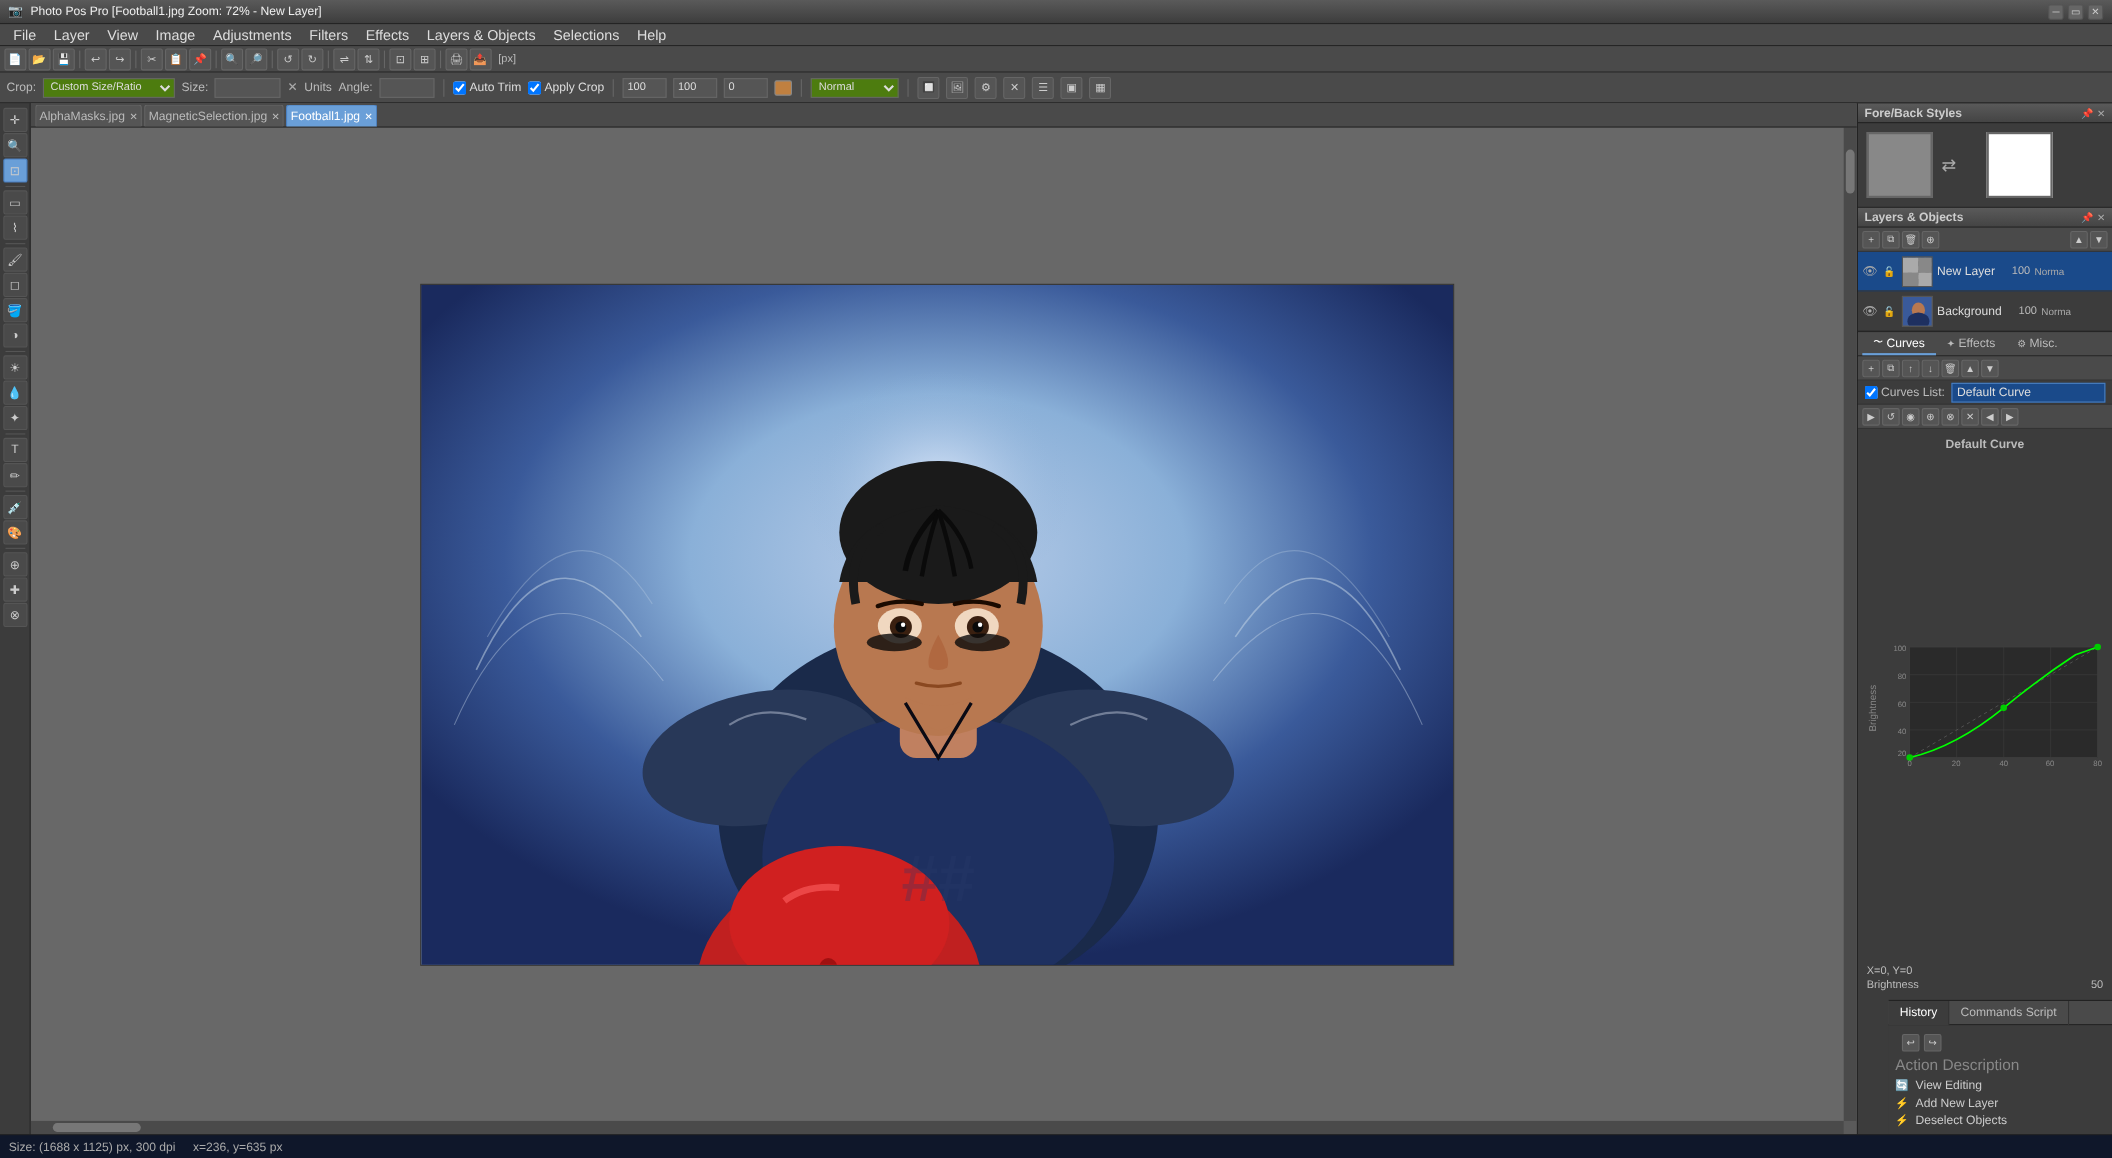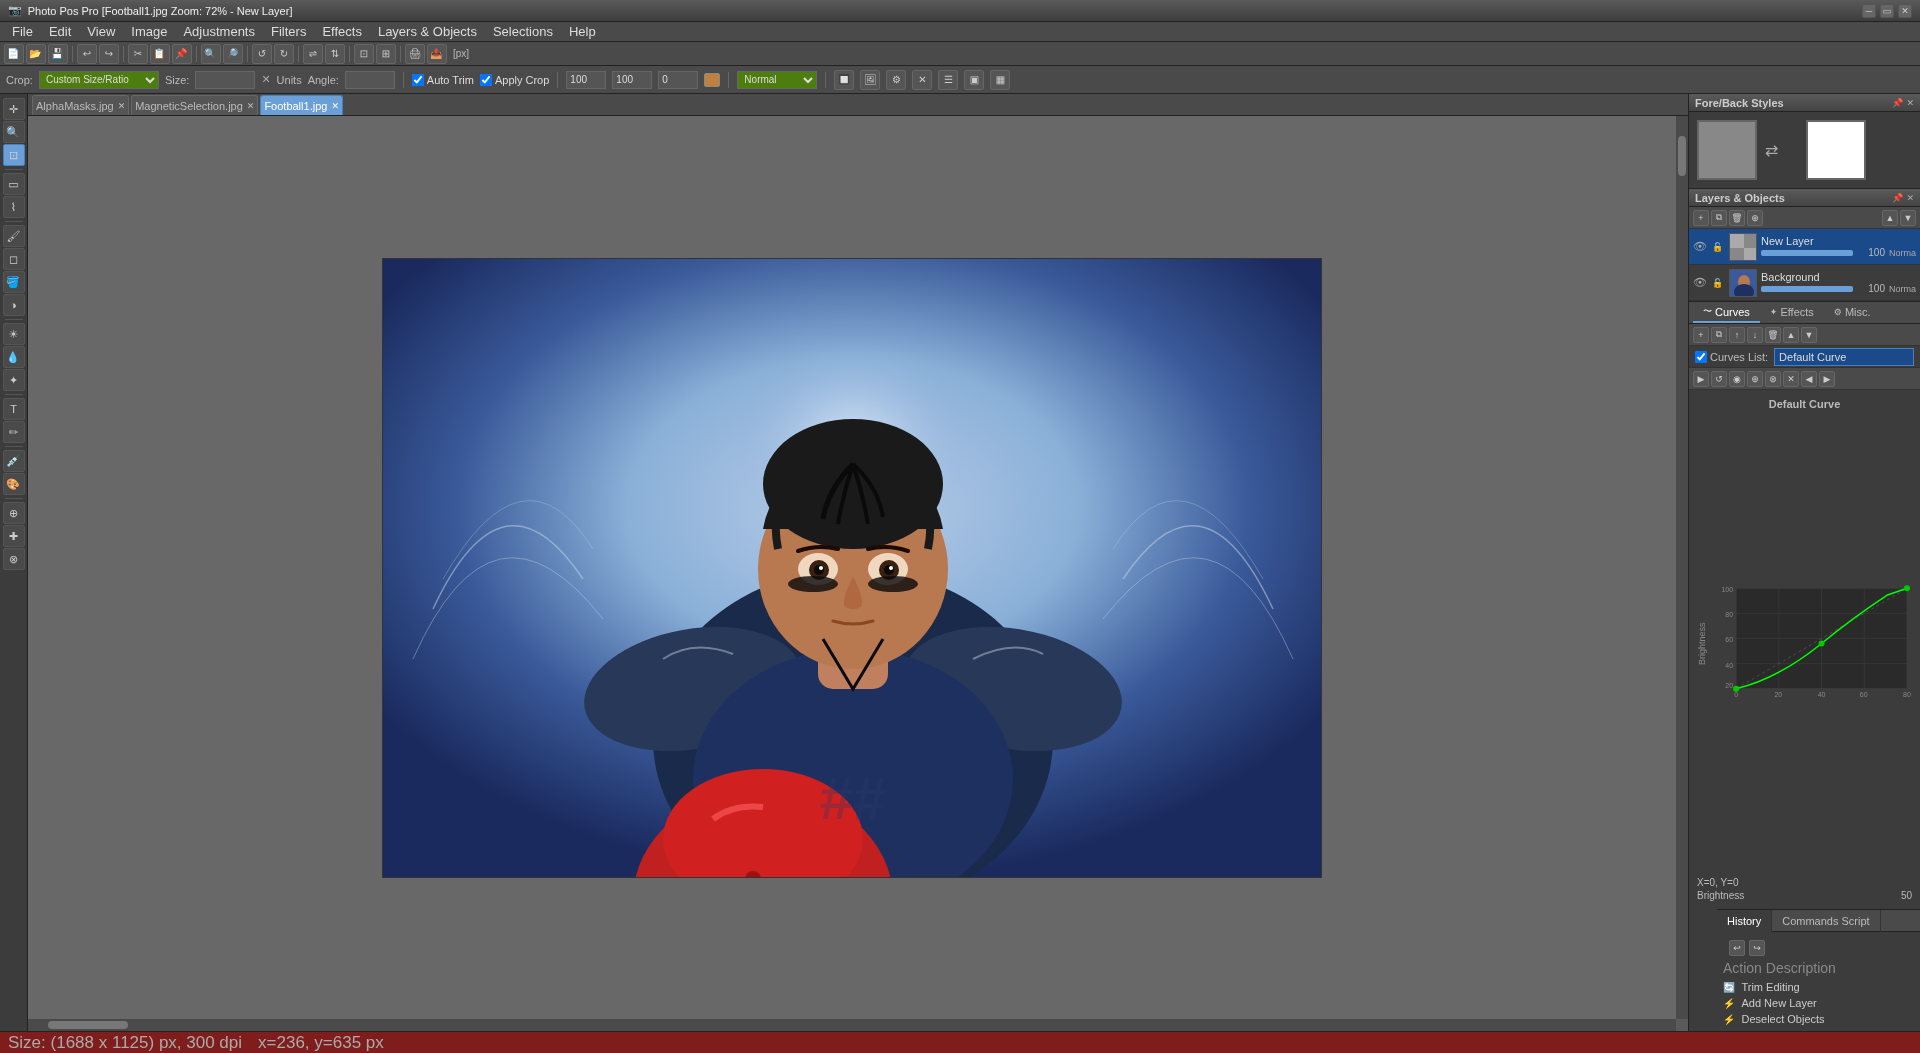--- a/index.html
+++ b/index.html
@@ -204,21 +204,21 @@
       padding: 0 4px;
       gap: 4px;
       border-bottom: 1px solid #333;
       cursor: pointer;
     }
     .layer-row.active { background: #1a4a8a; }
     .layer-eye { width: 14px; height: 14px; display: flex; align-items: center; justify-content: center; cursor: pointer; color: #aaa; font-size: 11px; }
     .layer-lock { width: 14px; height: 14px; display: flex; align-items: center; justify-content: center; cursor: pointer; color: #aaa; font-size: 9px; }
     .layer-thumb { width: 28px; height: 28px; border: 1px solid #555; background: #666; overflow: hidden; }
     .layer-thumb.checkers { background: repeating-conic-gradient(#888 0% 25%, #666 0% 50%) 0 0 / 8px 8px; }
-    .layer-info { flex: 1; display: flex; flex-direction: column; gap: 0; }
+    .layer-info { flex: 1; display: flex; flex-direction: row; gap: 0; }
     .layer-name { font-size: 11px; color: #ddd; }
     .layer-opacity-row { display: flex; align-items: center; gap: 4px; }
     .layer-opacity-bar { flex: 1; height: 6px; background: #555; border-radius: 2px; position: relative; }
     .layer-opacity-fill { height: 100%; background: #6a9fd8; border-radius: 2px; }
 
     
     #curves-effects-panel {
       flex: 1;
       background: #3c3c3c;
       display: flex;
@@ -350,27 +350,27 @@
       padding: 2px 0;
       font-size: 11px; color: #ccc;
       cursor: pointer;
     }
     .hist-icon { font-size: 10px; color: #f0a020; }
     .hist-undo-redo { display: flex; gap: 4px; padding: 4px 6px; }
 
     
     #status-bar {
       height: 22px;
-      background: #7f1d1d;
+      background: #0f172a;
       border-top: 1px solid #222;
       display: flex;
       align-items: center;
       padding: 0 8px;
       gap: 16px;
-      font-size: 17px;
+      font-size: 11px;
       color: #aaa;
     }
 
     
     #canvas-scroll-v {
       width: 12px;
       background: #4a4a4a;
       display: flex;
       flex-direction: column;
       align-items: center;
@@ -413,21 +413,21 @@
   </div>
   <div class="win-controls">
     <div class="win-btn">─</div>
     <div class="win-btn">▭</div>
     <div class="win-btn">✕</div>
   </div>
 </div>
 
 <div id="menu-bar">
   <div class="menu-item">File</div>
-  <div class="menu-item">Edit</div>
+  <div class="menu-item">Layer</div>
   <div class="menu-item">View</div>
   <div class="menu-item">Image</div>
   <div class="menu-item">Adjustments</div>
   <div class="menu-item">Filters</div>
   <div class="menu-item">Effects</div>
   <div class="menu-item">Layers &amp; Objects</div>
   <div class="menu-item">Selections</div>
   <div class="menu-item">Help</div>
 </div>
 
@@ -830,21 +830,21 @@
         </div>
       </div>
       <div class="hist-content">
         <div class="hist-undo-redo">
           <div class="lp-btn">↩</div>
           <div class="lp-btn">↪</div>
         </div>
         <div class="hist-section-label">Action Description</div>
         <div class="hist-item">
           <span class="hist-icon">🔄</span>
-          <span>Trim Editing</span>
+          <span>View Editing</span>
         </div>
         <div class="hist-item">
           <span class="hist-icon">⚡</span>
           <span>Add New Layer</span>
         </div>
         <div class="hist-item">
           <span class="hist-icon">⚡</span>
           <span>Deselect Objects</span>
         </div>
       </div>

